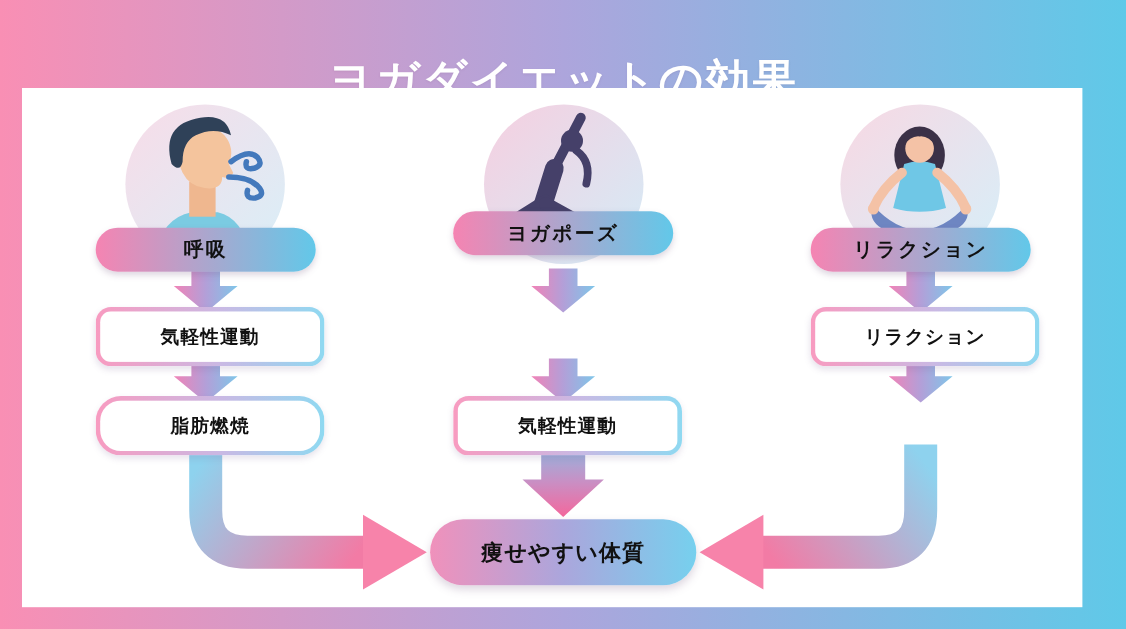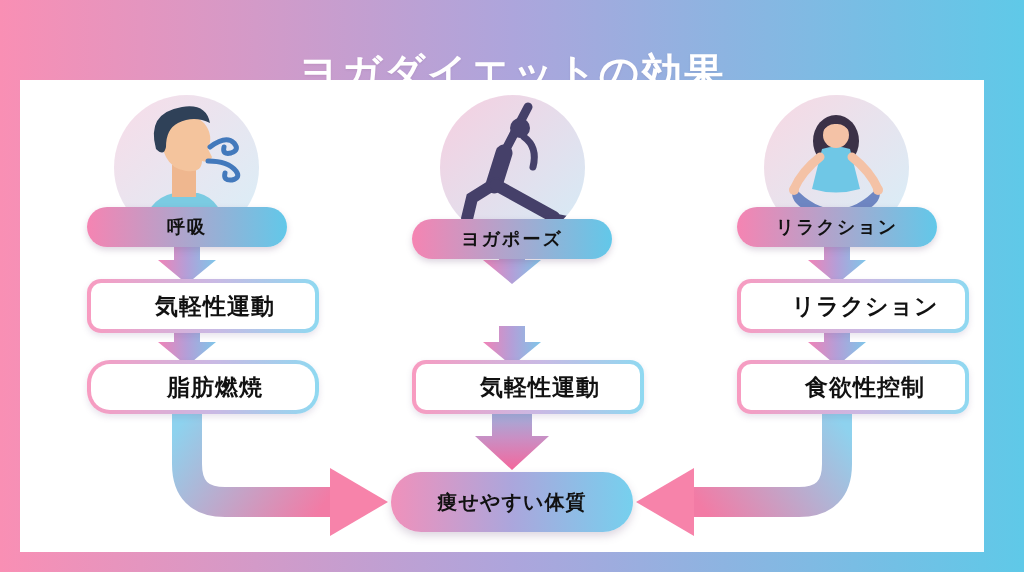--- a/index.html
+++ b/index.html
@@ -21,22 +21,22 @@
   .cat-pill{position:absolute;width:200px;height:40px;border-radius:21px;
             background:linear-gradient(90deg,#F584B2 0%,#62C8E9 100%);
             display:flex;align-items:center;justify-content:center;
             color:#111;font-size:18px;font-weight:800;letter-spacing:2px;
             box-shadow:0 3px 6px rgba(120,90,130,.25);}
   .step-box{position:absolute;width:200px;height:46px;border-radius:14px;
             border:4px solid transparent;
             background:linear-gradient(#fff,#fff) padding-box,
                        linear-gradient(90deg,#F89BC0 0%,#C9B9E4 55%,#8FD9F1 100%) border-box;
             display:flex;align-items:center;justify-content:center;
-            color:#111;font-size:23px;font-weight:800;letter-spacing:1px;
-            box-shadow:0 3px 6px rgba(120,100,150,.18);padding-left:24px;}
+            color:#111;font-size:17px;font-weight:800;letter-spacing:1px;
+            box-shadow:0 3px 6px rgba(120,100,150,.18);}
   .result-pill{position:absolute;left:371px;top:392px;width:242px;height:60px;border-radius:30px;
                background:linear-gradient(90deg,#F091BB 0%,#ABA6DC 50%,#76D0EE 100%);
                display:flex;align-items:center;justify-content:center;
                color:#111;font-size:20px;font-weight:800;letter-spacing:1px;
                box-shadow:0 4px 8px rgba(120,90,130,.25);}
 </style>
 </head>
 <body>
 
 <div class="page">
@@ -110,36 +110,35 @@
           <path d="M64,58 L54,90" stroke-width="17"></path>
           <path d="M84,42 q14,10 9,30" stroke-width="7"></path>
           <path d="M56,88 L32,103 L26,128" stroke-width="12"></path>
           <path d="M56,90 L114,122" stroke-width="12"></path>
           <path d="M112,122 L127,125" stroke-width="8"></path>
           <path d="M26,128 L14,129" stroke-width="8"></path>
         </g>
         <circle cx="80" cy="33" r="10" fill="#454069"></circle>
       </svg>
     </div>
-    <div class="cat-pill" style="left:392px;top:139px;">ヨガポーズ</div>
+    <div class="cat-pill" style="left:392px;top:112px;">ヨガポーズ</div>
     <div class="step-box" style="left:392px;top:280px;">気軽性運動</div>
 
     <div class="icon-circle bgc3" style="left:744px;top:15px;">
       <svg viewBox="0 0 145 145">
         <ellipse cx="72" cy="46" rx="23" ry="26" fill="#3B3147"></ellipse>
         <path d="M30,92 Q50,114 72,114 Q94,114 114,92 Q120,104 106,113 Q72,127 38,113 Q24,104 30,92 Z" fill="#6E86C2"></path>
         <path d="M58,54 Q72,49 86,54 L96,94 Q72,101 48,94 Z" fill="#6FC7E6"></path>
         <path d="M56,62 Q38,76 30,94" stroke="#F4C2A6" stroke-width="9" fill="none" stroke-linecap="round"></path>
         <path d="M88,62 Q106,76 114,94" stroke="#F4C2A6" stroke-width="9" fill="none" stroke-linecap="round"></path>
         <circle cx="30" cy="95" r="5" fill="#F4C2A6"></circle>
         <circle cx="114" cy="95" r="5" fill="#F4C2A6"></circle>
         <circle cx="72" cy="40" r="13" fill="#F4C2A6"></circle>
         <path d="M57,38 Q57,23 72,23 Q87,23 87,38 Q80,28 72,29 Q64,28 57,38 Z" fill="#3B3147"></path>
       </svg>
     </div>
     <div class="cat-pill" style="left:717px;top:127px;">リラクション</div>
     <div class="step-box" style="left:717px;top:199px;">リラクション</div>
-    <div class="step-box" style="left:717px;top:280px;">食欲性控制</div>
 
     <div class="result-pill">痩せやすい体質</div>
 
   </div>
 </div>
 
 </body></html>

